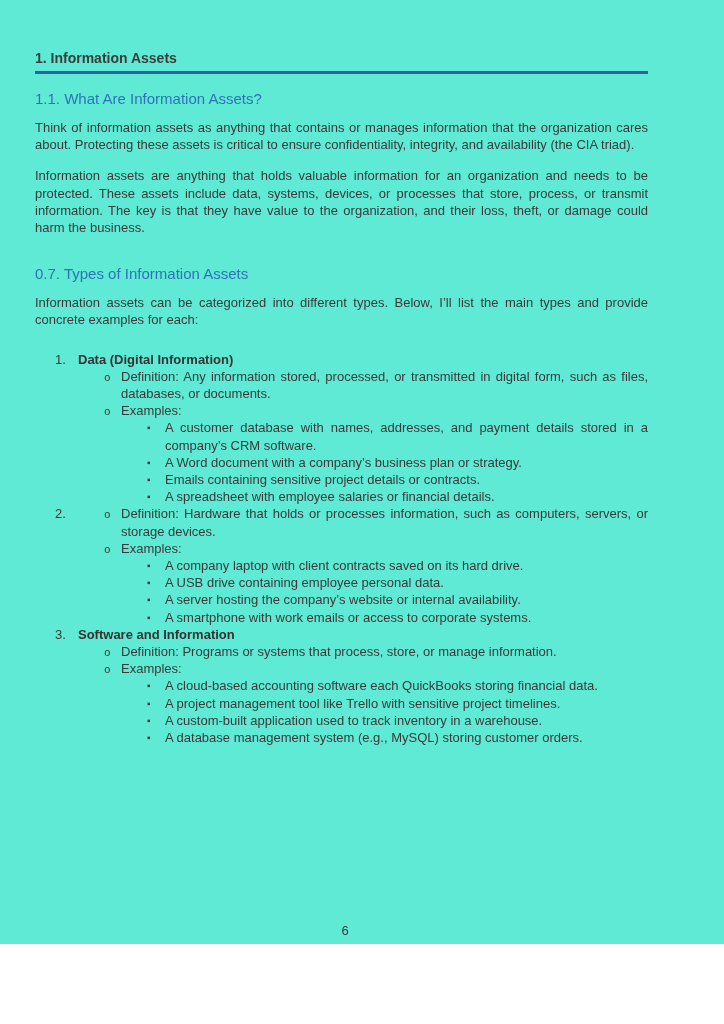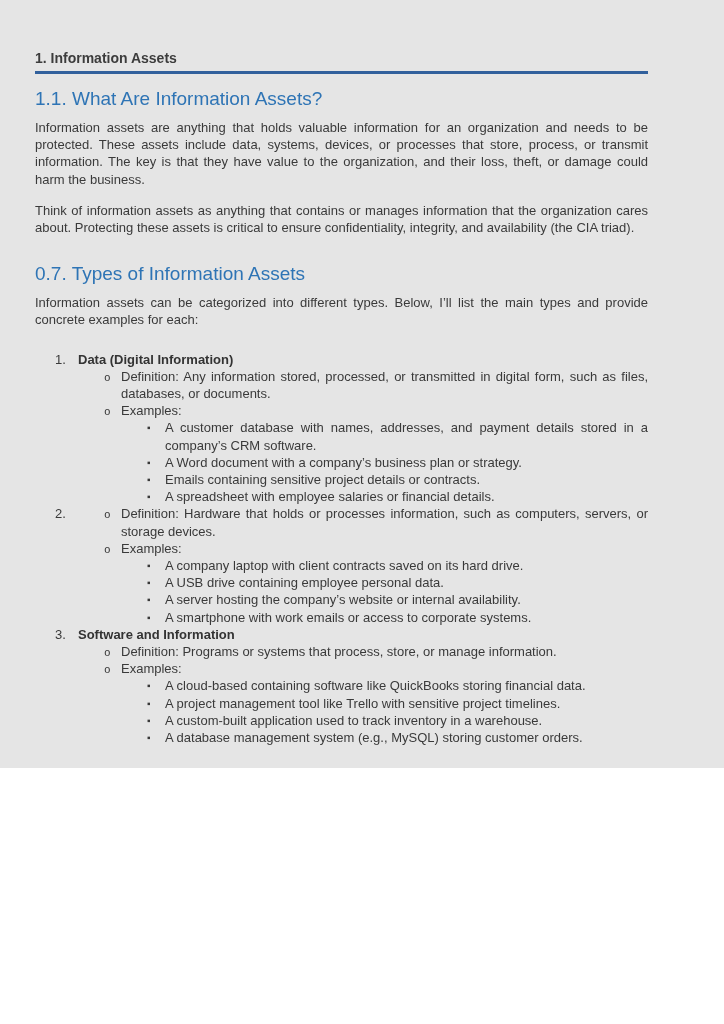--- a/index.html
+++ b/index.html
@@ -1,21 +1,21 @@
 <!DOCTYPE html>
 <html><head>
 <meta charset="utf-8">
 <style>
   * { box-sizing: border-box; }
   html, body { margin: 0; padding: 0; background: #ffffff; }
   .page {
     position: relative;
     width: 724px;
-    height: 768px;
-    background: #e5e5e5;
+    height: 944px;
+    background: #5eead4;
     font-family: "Liberation Sans", "DejaVu Sans", sans-serif;
     font-size: 13px;
     line-height: 17.2px;
     color: #3a3a3a;
     overflow: hidden;
   }
   .content {
     position: absolute;
     left: 35px;
     top: 50px;
@@ -24,21 +24,21 @@
   .h1 {
     font-size: 14px;
     font-weight: bold;
     color: #3c3c3c;
     line-height: 16px;
     margin: 0;
     padding-bottom: 5px;
     border-bottom: 3px solid #31609c;
   }
   .h2 {
-    font-size: 19px;
+    font-size: 15px;
     font-weight: normal;
     color: #2e74b5;
     line-height: 16px;
     margin: 30px 0 12px 0;
   }
   .h2.first { margin-top: 17px; }
   p.body {
     text-align: justify;
     margin: 0 0 14px 0;
   }
@@ -74,22 +74,22 @@
 </head>
 <body>
 
 <div class="page">
   <div class="content">
 
     <h1 class="h1">1. Information Assets</h1>
 
     <h2 class="h2 first">1.1. What Are Information Assets?</h2>
 
+    <p class="body">Think of information assets as anything that contains or manages information that the organization cares about. Protecting these assets is critical to ensure confidentiality, integrity, and availability (the CIA triad).</p>
     <p class="body">Information assets are anything that holds valuable information for an organization and needs to be protected. These assets include data, systems, devices, or processes that store, process, or transmit information. The key is that they have value to the organization, and their loss, theft, or damage could harm the business.</p>
-    <p class="body">Think of information assets as anything that contains or manages information that the organization cares about. Protecting these assets is critical to ensure confidentiality, integrity, and availability (the CIA triad).</p>
 
     <h2 class="h2">0.7. Types of Information Assets</h2>
 
     <p class="body">Information assets can be categorized into different types. Below, I’ll list the main types and provide concrete examples for each:</p>
 
     <div class="list">
 
       <div class="li1">
         <span class="num">1.</span>
         <span class="title">Data (Digital Information)</span>
@@ -154,21 +154,21 @@
       <div class="li2">
         <span class="mk">o</span>
         <span>Definition: Programs or systems that process, store, or manage information.</span>
       </div>
       <div class="li2">
         <span class="mk">o</span>
         <span>Examples:</span>
       </div>
       <div class="li3">
         <span class="mk">▪</span>
-        <span>A cloud-based containing software like QuickBooks storing financial data.</span>
+        <span>A cloud-based accounting software each QuickBooks storing financial data.</span>
       </div>
       <div class="li3">
         <span class="mk">▪</span>
         <span>A project management tool like Trello with sensitive project timelines.</span>
       </div>
       <div class="li3">
         <span class="mk">▪</span>
         <span>A custom-built application used to track inventory in a warehouse.</span>
       </div>
       <div class="li3">

